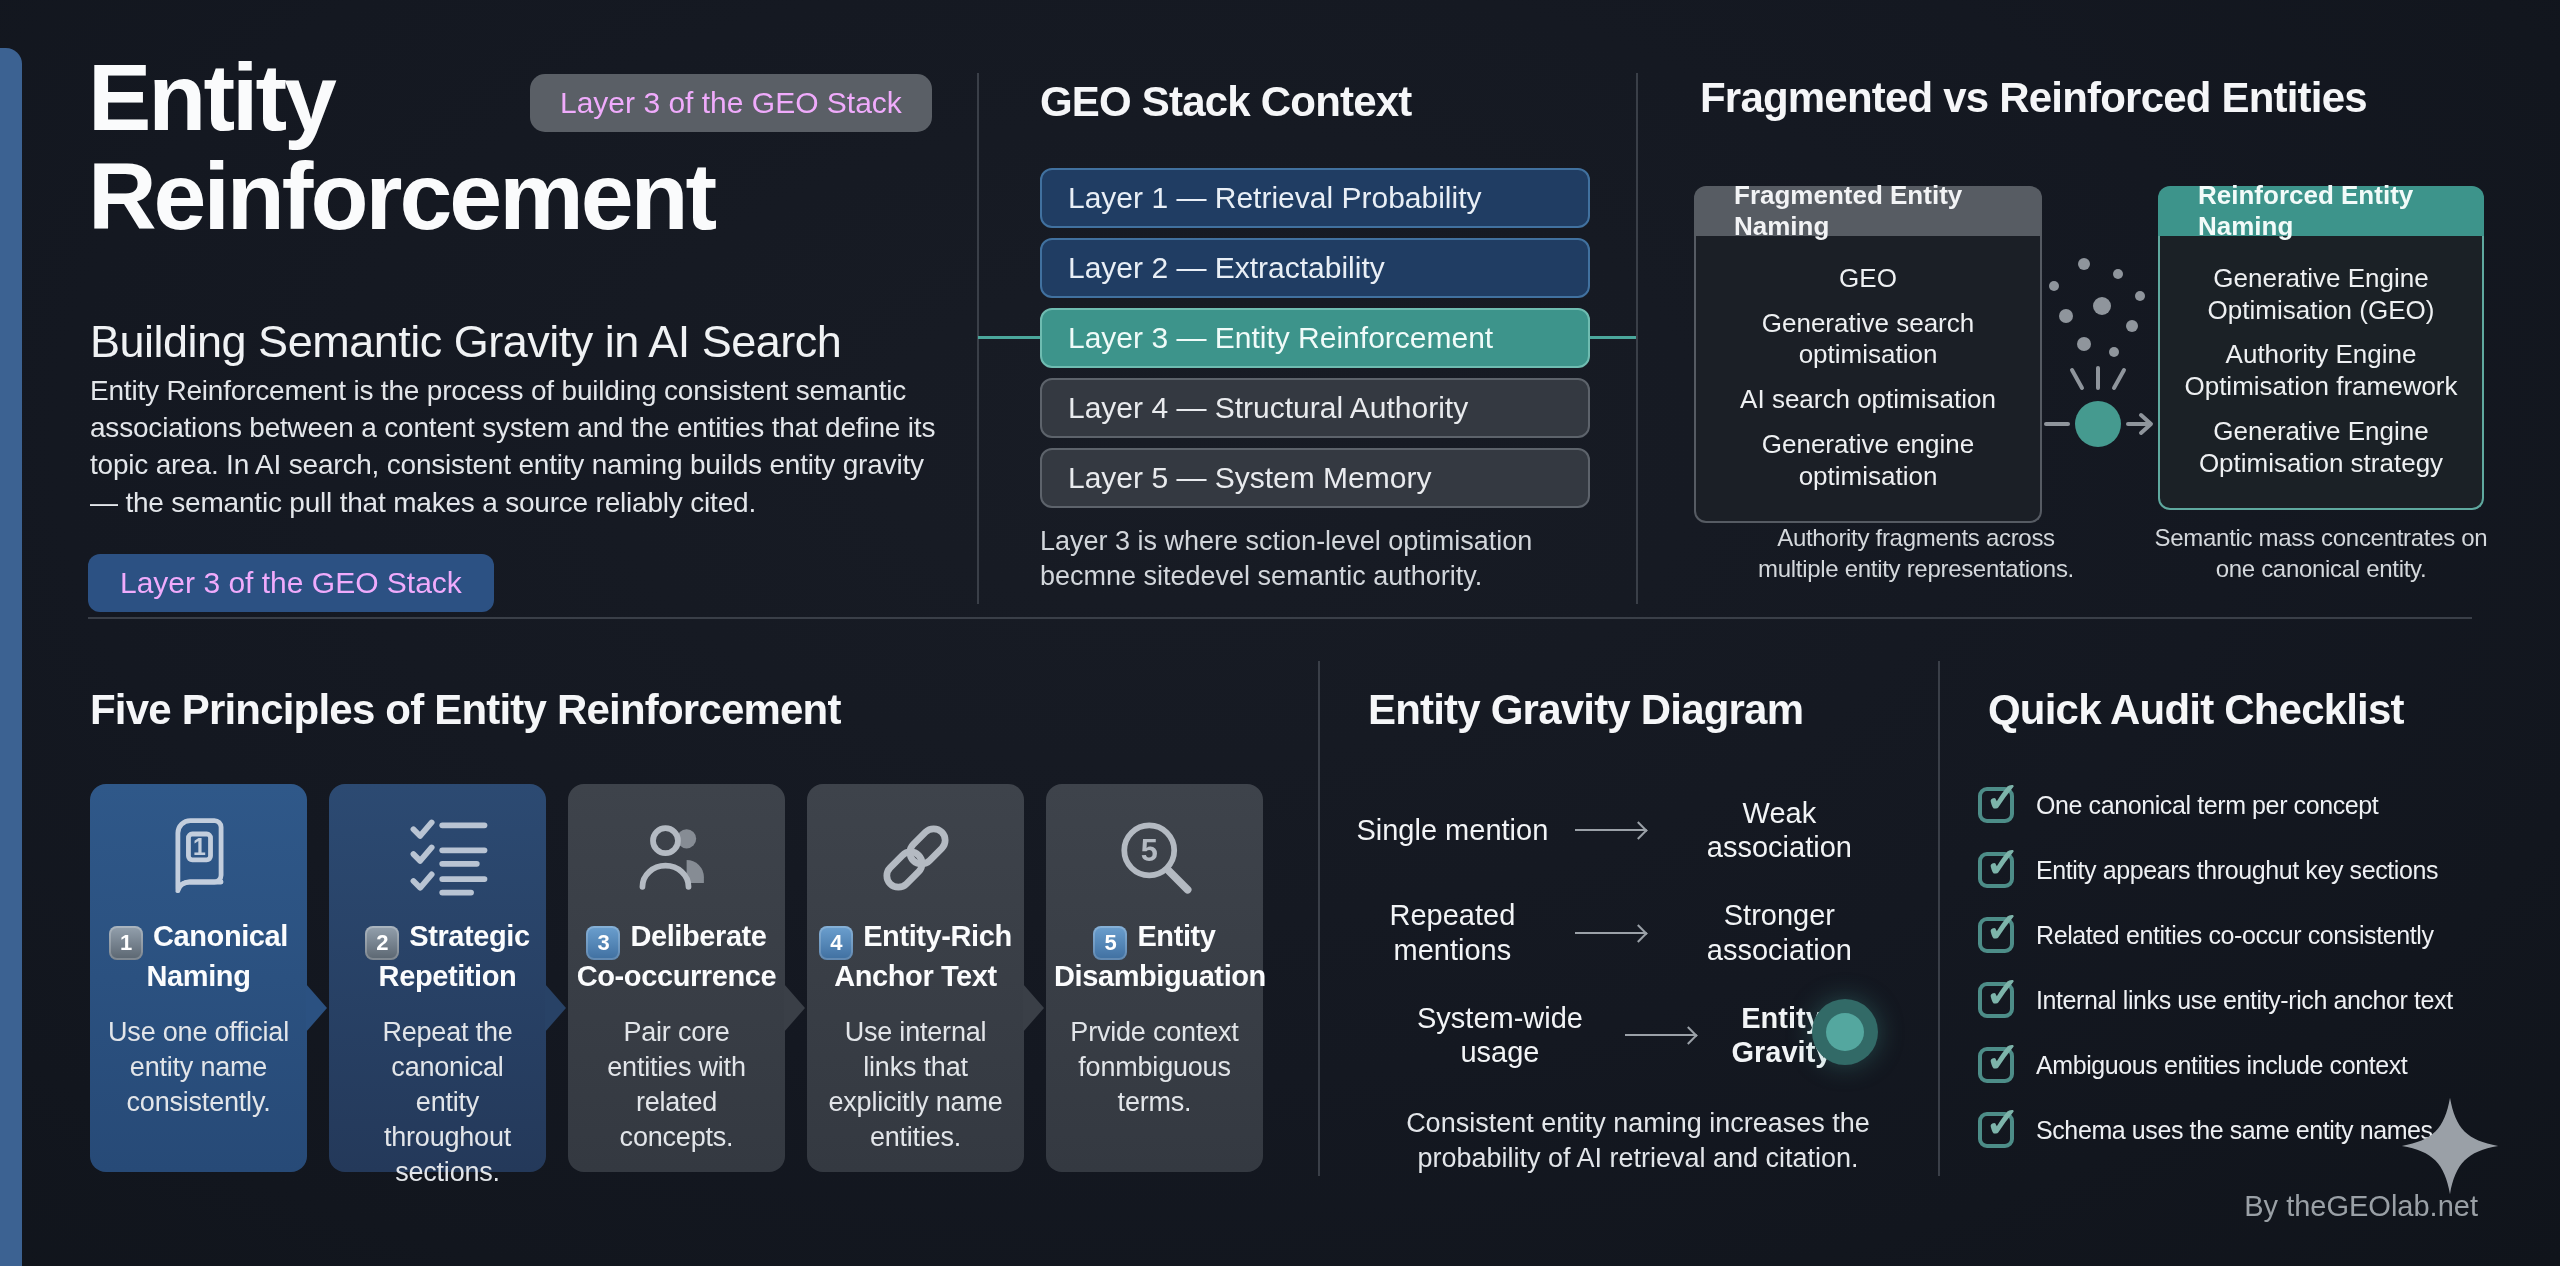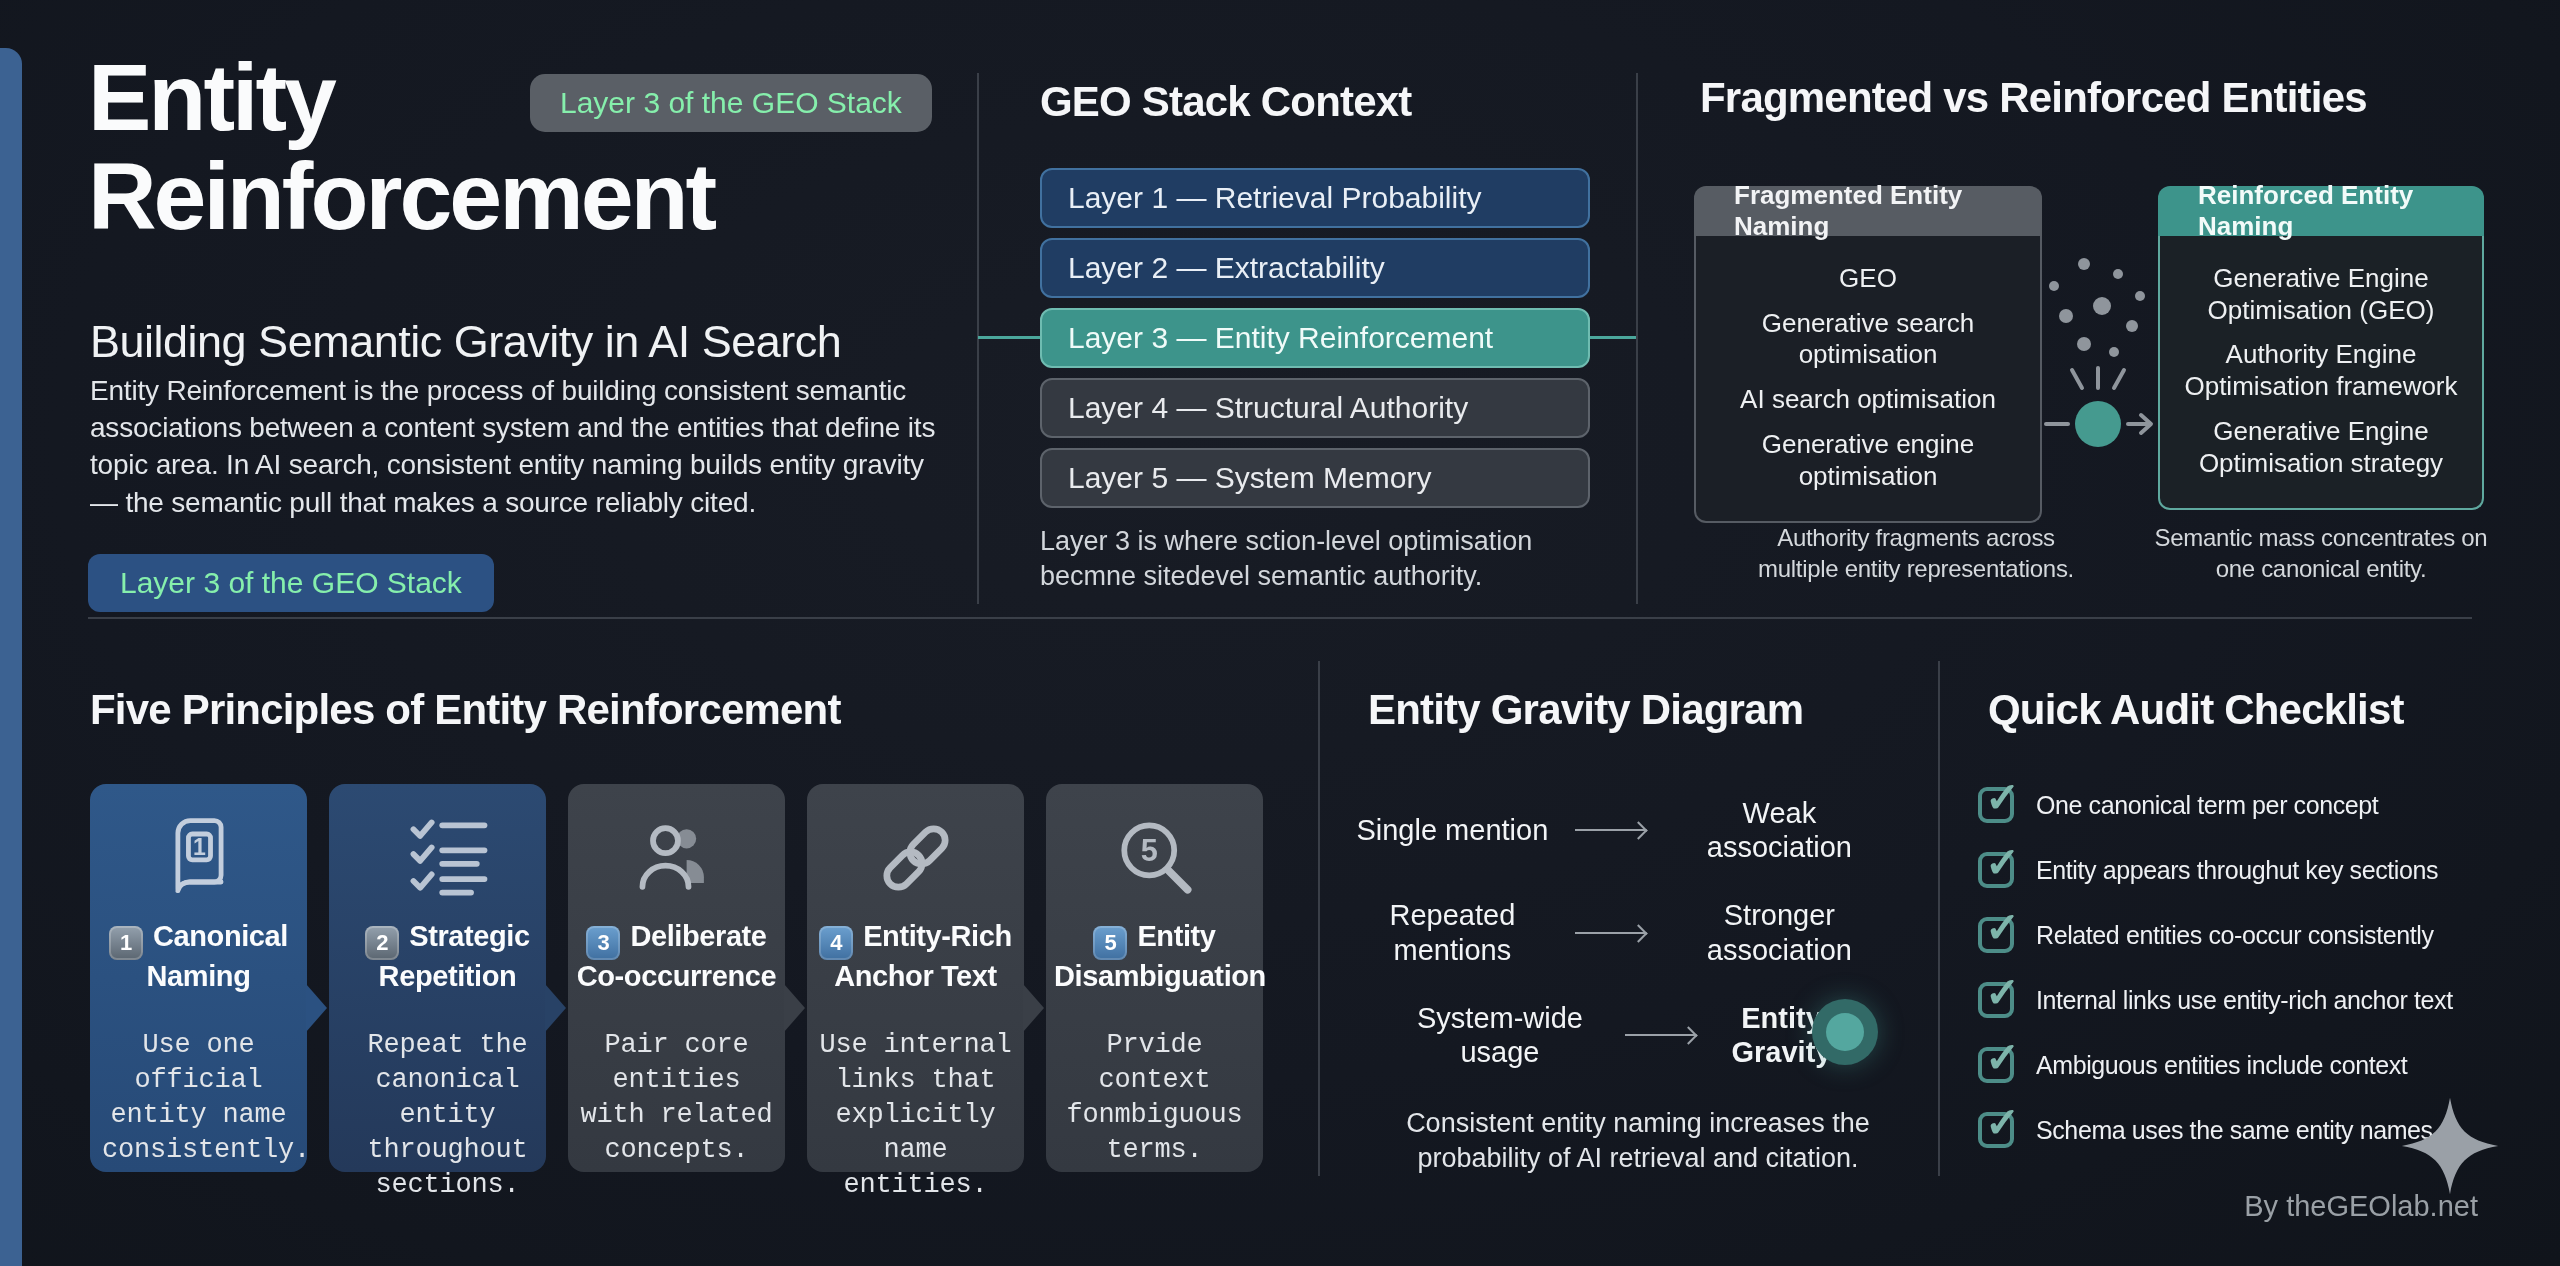--- a/index.html
+++ b/index.html
@@ -7,21 +7,21 @@
     position:relative;width:2560px;height:1266px;overflow:hidden;
     background:radial-gradient(ellipse at 45% 35%, #181c25 0%, #141821 55%, #10141b 100%);
     font-family:"Liberation Sans", sans-serif;color:#f2f4f6;
   }
   .accent-bar{position:absolute;left:0;top:48px;width:22px;height:1218px;background:#3c6292;border-radius:0 16px 0 0;}
   
   .title{position:absolute;left:88px;top:48px;margin:0;font-size:95px;line-height:1.04;font-weight:700;letter-spacing:-3px;color:#fafbfc;}
   .title span{display:block;}
   .subtitle{position:absolute;left:90px;top:316px;font-size:45px;font-weight:400;color:#f0f2f4;letter-spacing:-0.5px;}
   .intro{position:absolute;left:90px;top:372px;width:865px;margin:0;font-size:28px;line-height:1.33;color:#e3e6ea;letter-spacing:-0.2px;}
-  .badge{display:inline-flex;align-items:center;justify-content:center;font-size:30px;color:#86efac;}
+  .badge{display:inline-flex;align-items:center;justify-content:center;font-size:30px;color:#f0abfc;}
   .badge-grey{position:absolute;left:530px;top:74px;height:58px;padding:0 30px;background:#5a5f66;border-radius:15px;}
   .badge-blue{position:absolute;left:88px;top:554px;height:58px;padding:0 32px;background:#2c5183;border-radius:12px;}
   
   .vdiv{position:absolute;width:2px;background:#3a3f48;}
   .hdiv{position:absolute;left:88px;top:617px;width:2384px;height:2px;background:#3a3f48;}
   .vdiv.t1{left:977px;top:73px;height:531px;}
   .vdiv.t2{left:1636px;top:73px;height:531px;}
   .vdiv.b1{left:1318px;top:661px;height:515px;}
   .vdiv.b2{left:1938px;top:661px;height:515px;}
   
@@ -56,21 +56,21 @@
   .card-1{left:90px;background:linear-gradient(180deg,#2f5889,#274a77);}
   .card-2{left:329px;background:linear-gradient(180deg,#2c4a72,#24395a);padding-left:20px;}
   .card-3{left:568px;background:linear-gradient(180deg,#3e434b,#343941);}
   .card-4{left:807px;background:linear-gradient(180deg,#3e434b,#343941);}
   .card-5{left:1046px;background:linear-gradient(180deg,#3e434b,#343941);}
   .card-icon{margin-top:26px;height:96px;display:flex;align-items:center;justify-content:center;}
   .card-title{margin-top:14px;padding:0 8px;font-size:29px;font-weight:700;line-height:1.15;color:#fbfcfd;letter-spacing:-0.4px;}
   .chip{display:inline-flex;width:34px;height:34px;border-radius:8px;align-items:center;justify-content:center;font-size:22px;font-weight:700;color:#fff;vertical-align:-4px;margin-right:10px;}
   .chip-light{background:linear-gradient(180deg,#94a1ae,#5a6570);box-shadow:inset 0 0 0 2px rgba(255,255,255,.22);}
   .chip-blue{background:linear-gradient(180deg,#6ca0cf,#3f6fa0);box-shadow:inset 0 0 0 2px rgba(255,255,255,.18);}
-  .card-desc{margin-top:35px;padding:0 12px;font-size:27px;line-height:1.3;color:#e2e5e9;letter-spacing:-0.2px;font-family:Liberation Mono, monospace;}
+  .card-desc{margin-top:22px;padding:0 12px;font-size:27px;line-height:1.3;color:#e2e5e9;letter-spacing:-0.2px;}
   .card-notch{position:absolute;right:-20px;top:200px;width:0;height:0;border-top:24px solid transparent;border-bottom:24px solid transparent;}
   .card-1 .card-notch{border-left:21px solid #2b5181;}
   .card-2 .card-notch{border-left:21px solid #284266;}
   .card-3 .card-notch,.card-4 .card-notch{border-left:21px solid #3a3f47;}
   
   .g-rows{position:absolute;left:1352px;top:796px;width:540px;}
   .g-row{display:flex;align-items:center;justify-content:center;margin-bottom:34px;}
   .g-left{width:205px;text-align:center;font-size:29px;line-height:1.18;color:#f2f4f6;}
   .g-right{width:230px;text-align:center;font-size:29px;line-height:1.18;color:#f2f4f6;}
   .g-right.bold{font-weight:700;width:130px;}

